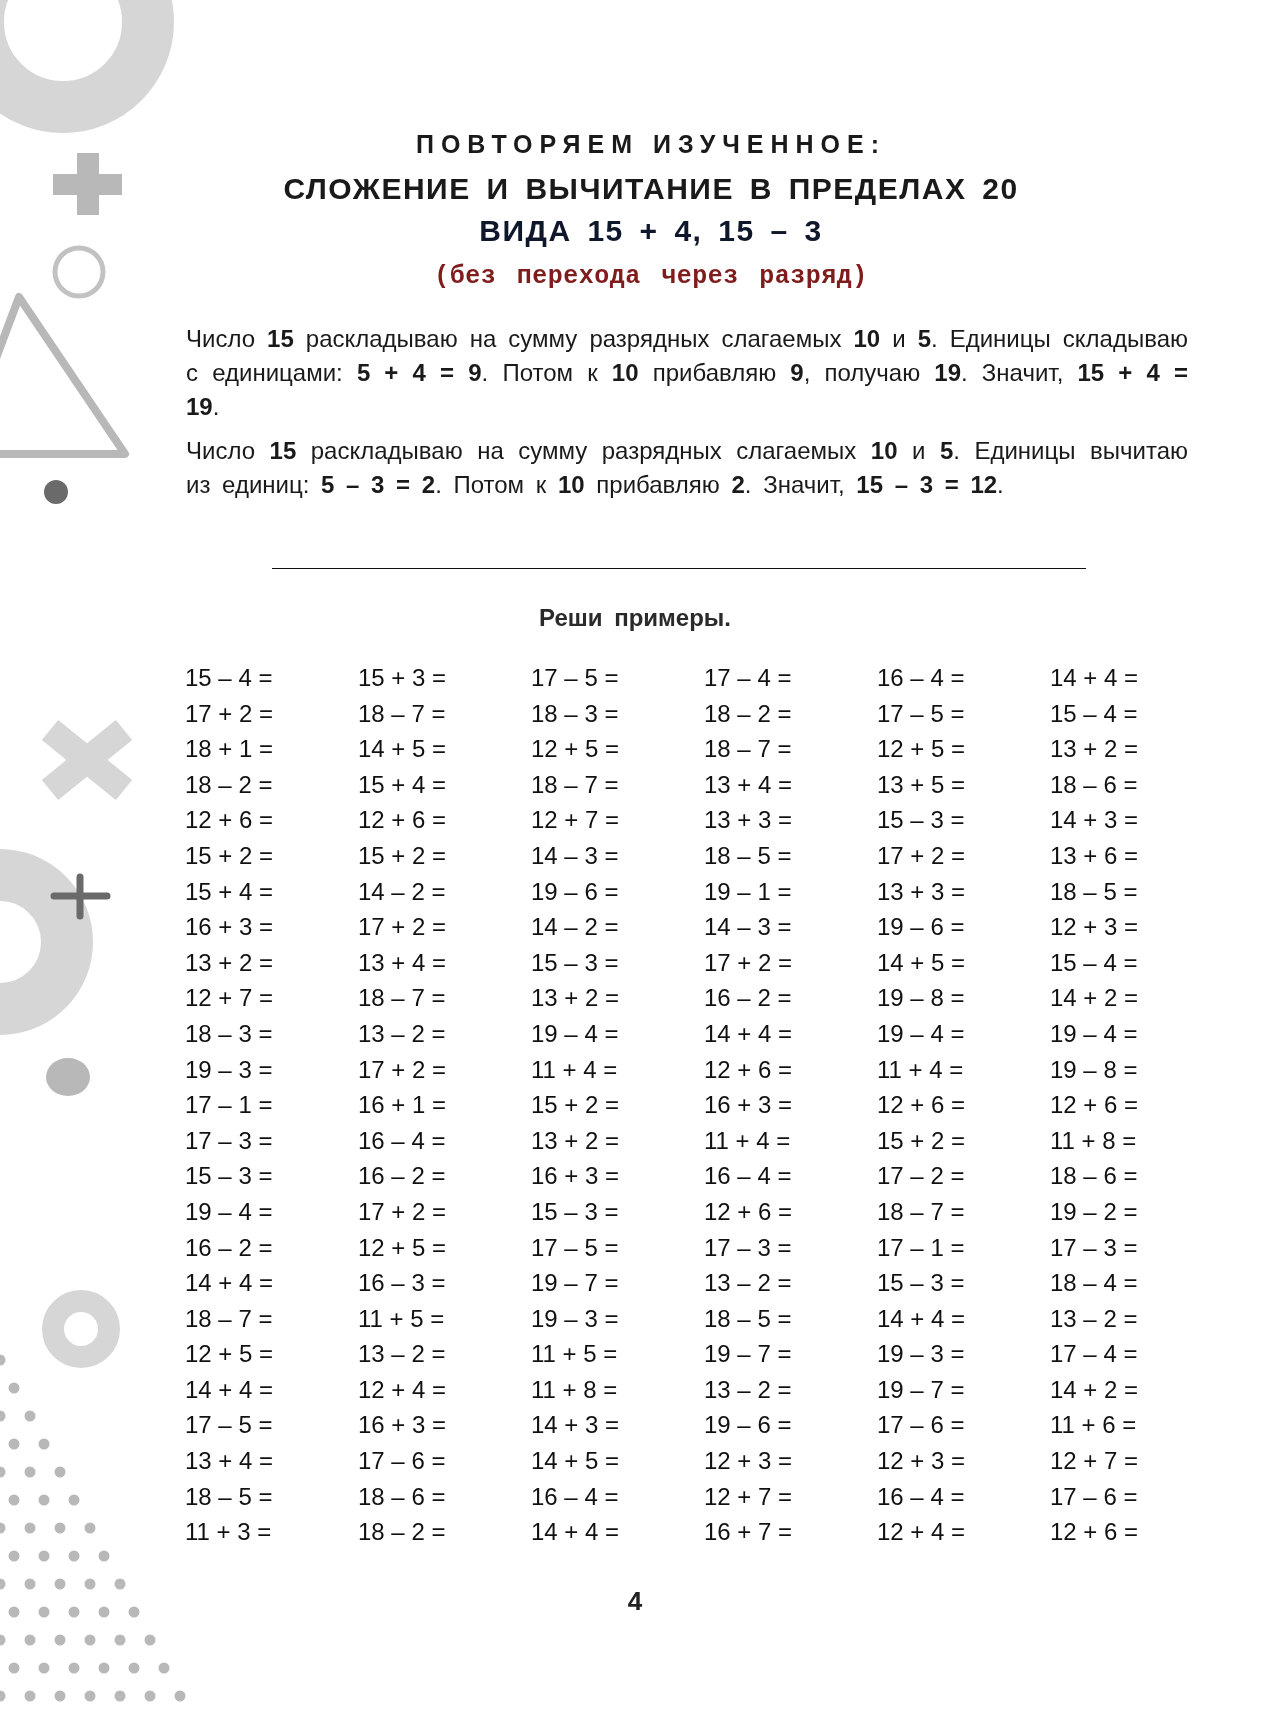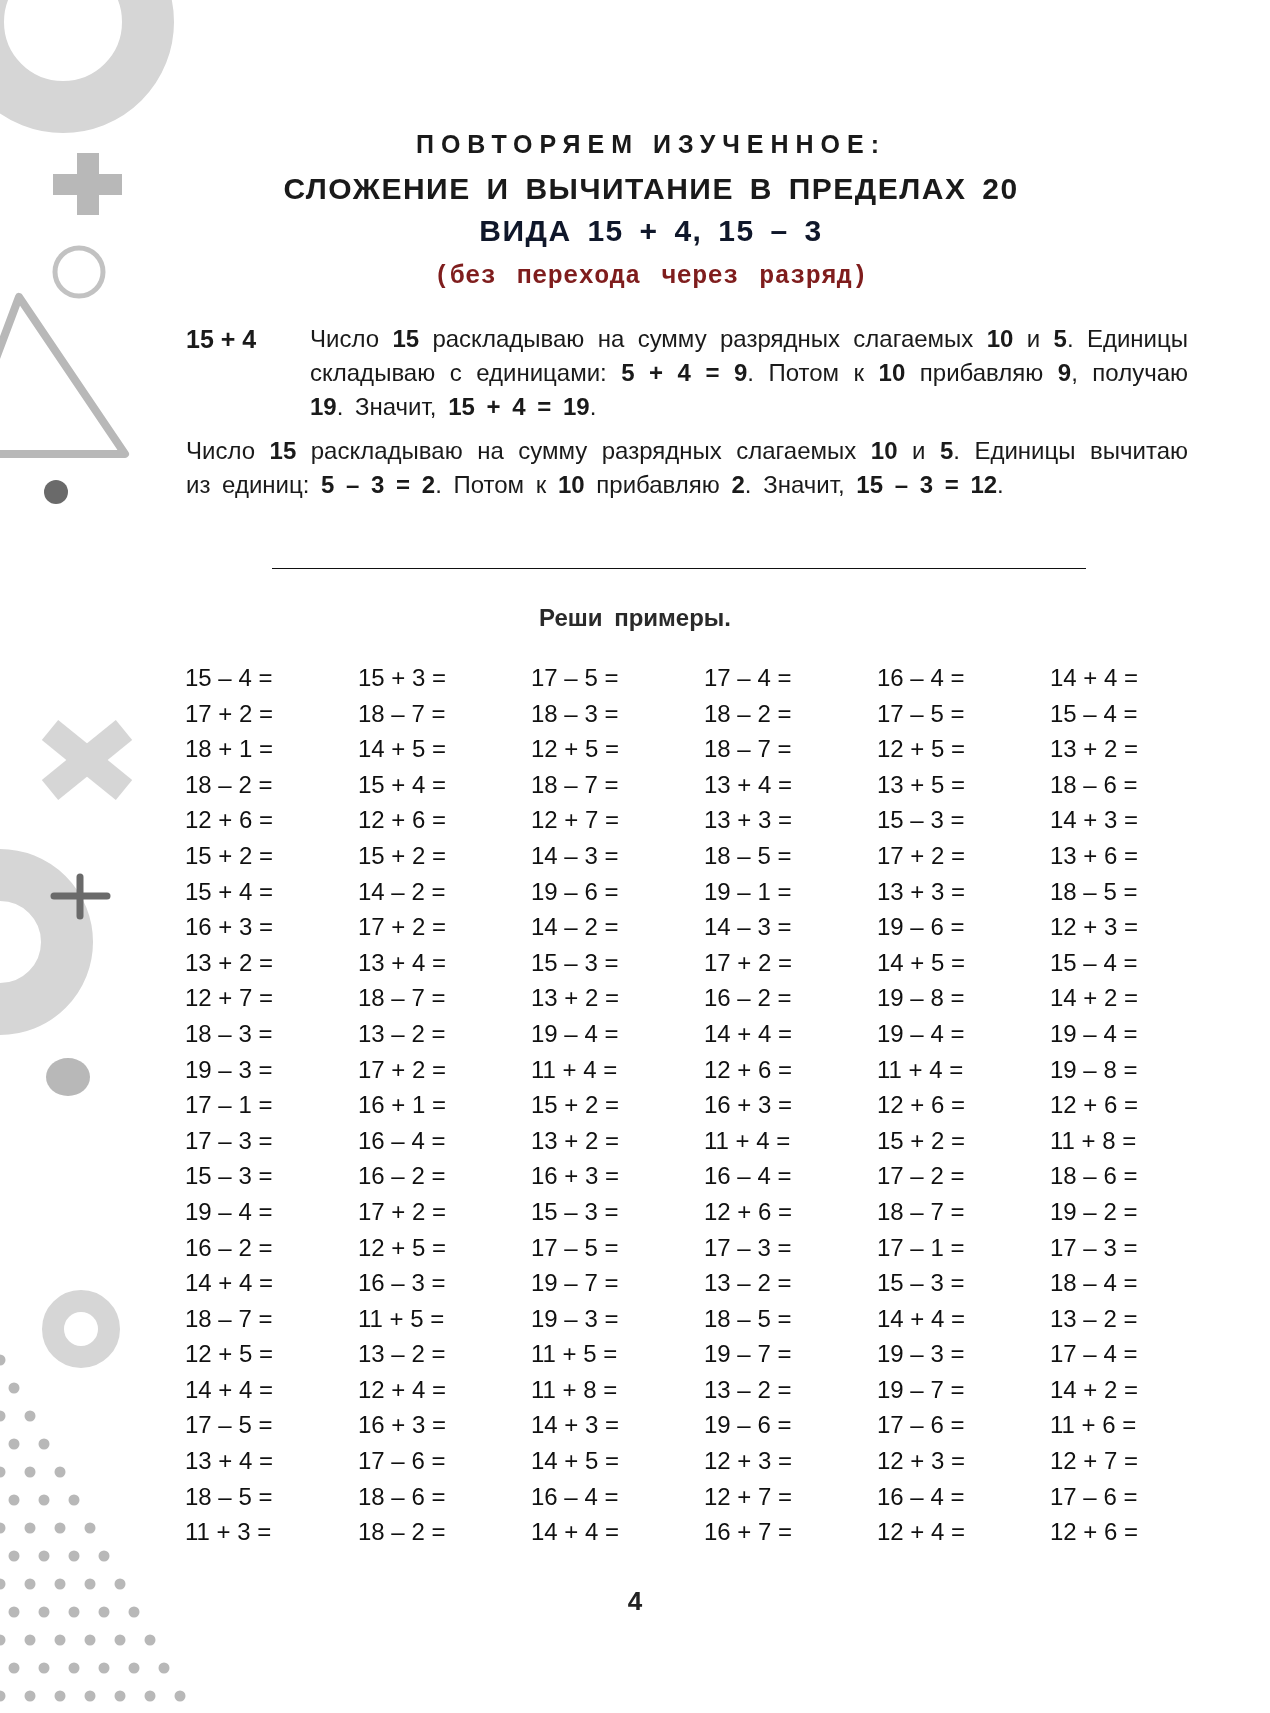--- a/index.html
+++ b/index.html
@@ -112,21 +112,20 @@
     </g>
 </svg>
 
 <div class="header h-kicker">ПОВТОРЯЕМ ИЗУЧЕННОЕ:</div>
 <div class="header h-title">СЛОЖЕНИЕ И ВЫЧИТАНИЕ В ПРЕДЕЛАХ 20</div>
 <div class="header h-sub">ВИДА 15 + 4, 15 – 3</div>
 <div class="header h-note">(без перехода через разряд)</div>
 
 <div class="rule-block" style="top:322px;">
   <div class="rule">
-    <div class="rule-label">15 + 4</div>
     <div class="rule-text"><span>Число </span><b>15</b><span> раскладываю на сумму разрядных слагаемых </span><b>10</b><span> и </span><b>5</b><span>. Единицы складываю с единицами: </span><b>5 + 4 = 9</b><span>. Потом к </span><b>10</b><span> прибавляю </span><b>9</b><span>, получаю </span><b>19</b><span>. Значит, </span><b>15 + 4 = 19</b><span>.</span></div>
   </div>
   <div class="rule">
     <div class="rule-text"><span>Число </span><b>15</b><span> раскладываю на сумму разрядных слагаемых </span><b>10</b><span> и </span><b>5</b><span>. Единицы вычитаю из единиц: </span><b>5 – 3 = 2</b><span>. Потом к </span><b>10</b><span> прибавляю </span><b>2</b><span>. Значит, </span><b>15 – 3 = 12</b><span>.</span></div>
   </div>
 </div>
 
 <div class="divider"></div>
 
 <div class="task-title">Реши примеры.</div>

